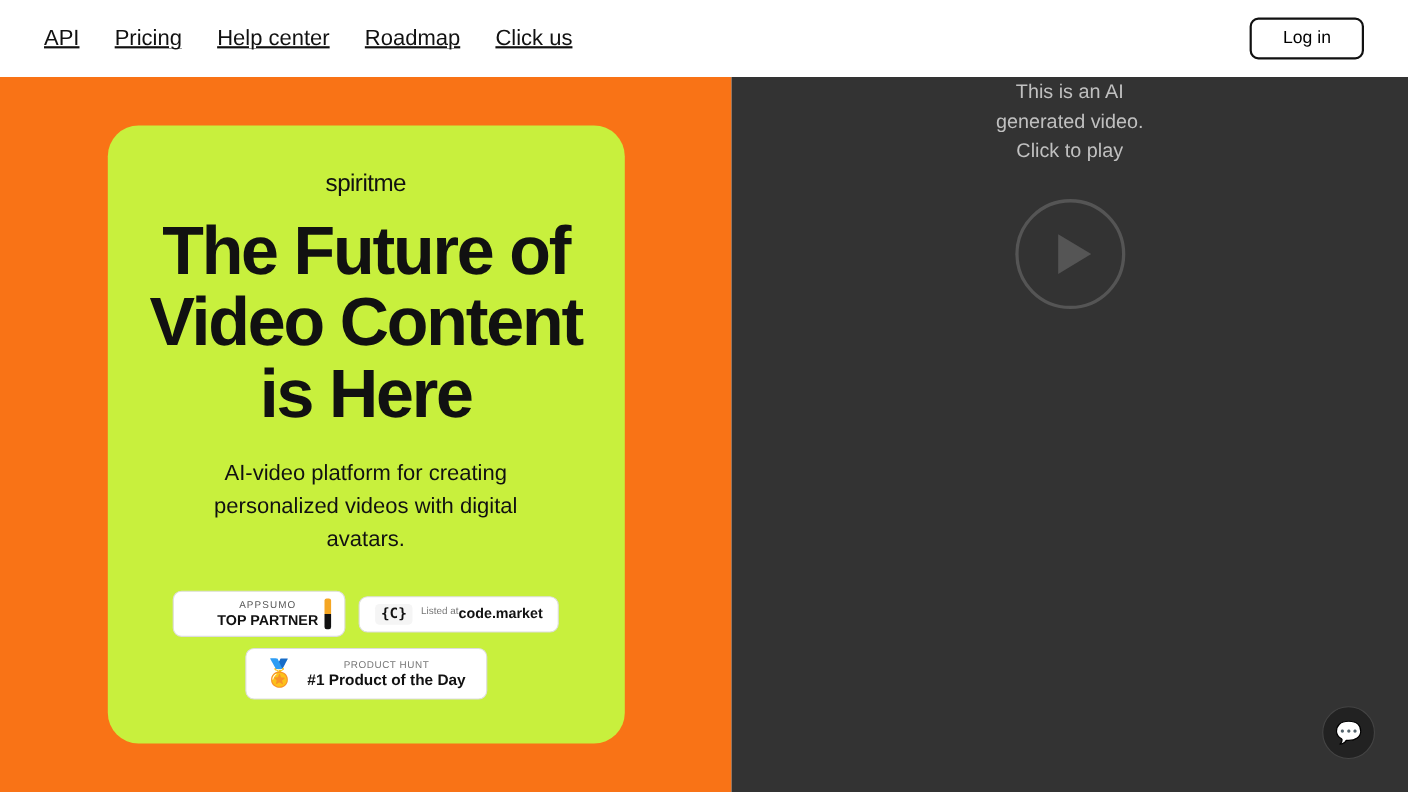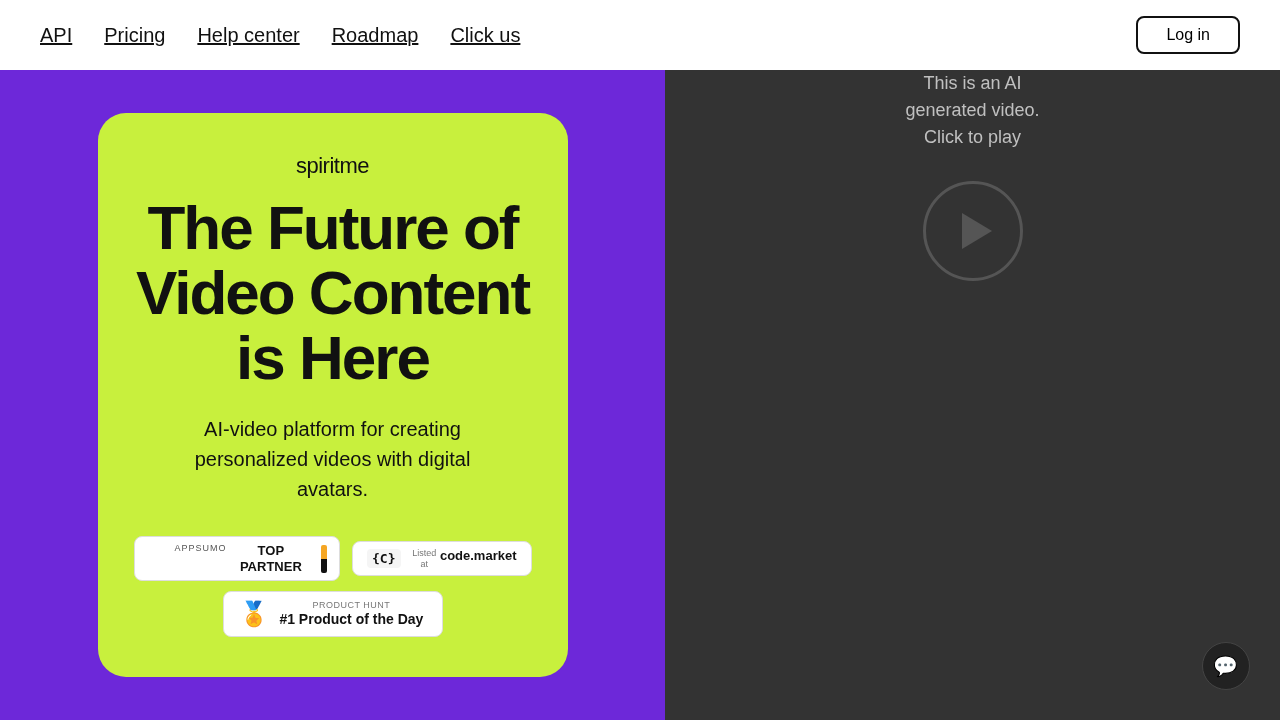--- a/index.html
+++ b/index.html
@@ -50,21 +50,21 @@
     
     .main-layout {
       display: flex;
       flex: 1;
       overflow: hidden;
     }
 
     
     .left-panel {
       width: 665px;
-      background: #6d28d9;
+      background: #f97316;
       display: flex;
       align-items: center;
       justify-content: center;
       padding: 20px;
     }
 
     .hero-card {
       background: #c8f03d;
       border-radius: 28px;
       padding: 40px 36px;
@@ -133,21 +133,21 @@
       border-radius: 8px;
       padding: 6px 12px;
       display: flex;
       align-items: center;
       gap: 6px;
       font-size: 11px;
     }
 
     .appsumo-label {
       display: flex;
-      flex-direction: row;
+      flex-direction: column;
       line-height: 1.2;
       margin-left: 28px;
     }
 
     .appsumo-top {
       font-size: 9px;
       color: #555;
       letter-spacing: 1px;
       text-transform: uppercase;
     }

